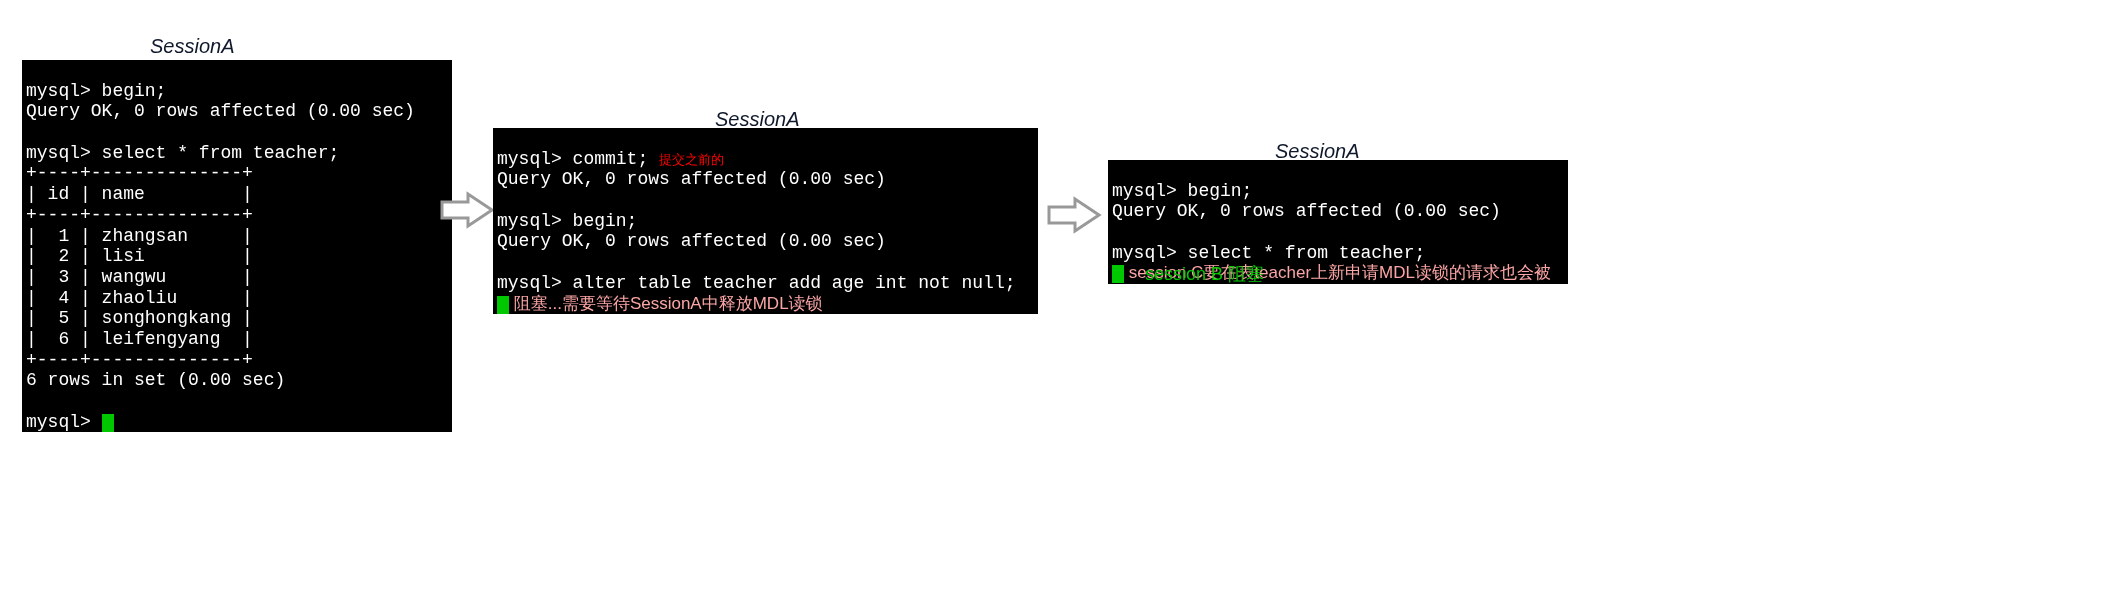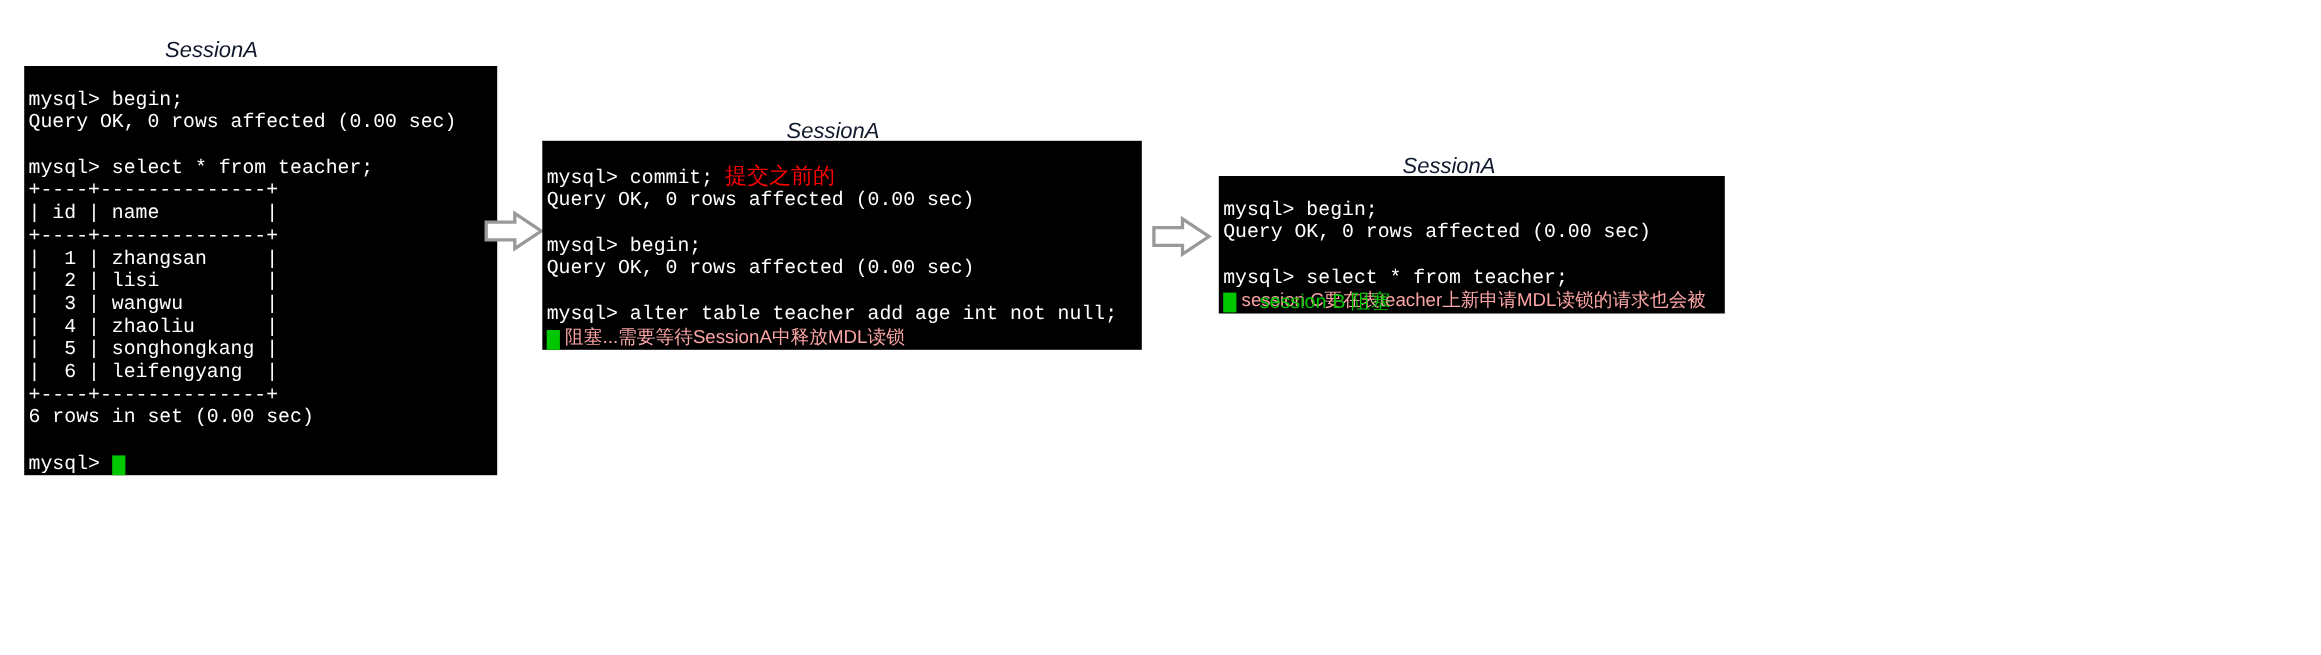--- a/index.html
+++ b/index.html
@@ -27,21 +27,21 @@
       padding: 0 4px;
       white-space: pre;
     }
     .arrow {
       position: absolute;
       fill: none;
       stroke: #999;
       stroke-width: 3;
     }
     .arrow-body { fill: #fff; stroke: #999; stroke-width: 3; }
-    .red { color: #ff0000; font-family: Liberation Serif, serif; font-size: 20px; text-align: right; }
+    .red { color: #ff0000; font-family: Liberation Serif, serif; font-size: 13px; text-align: right; }
     .green-sans { color: #fca5a5; font-family: "Microsoft YaHei", sans-serif; font-size: 17px; }
     .cursor-block { background: #00c800; display: inline-block; width: 12px; height: 18px; vertical-align: text-bottom; }
     .below-note {
       position: absolute;
       color: #00c800;
       font-family: Arial, "Microsoft YaHei", sans-serif;
       font-size: 18px;
     }
   </style>
 </head>

